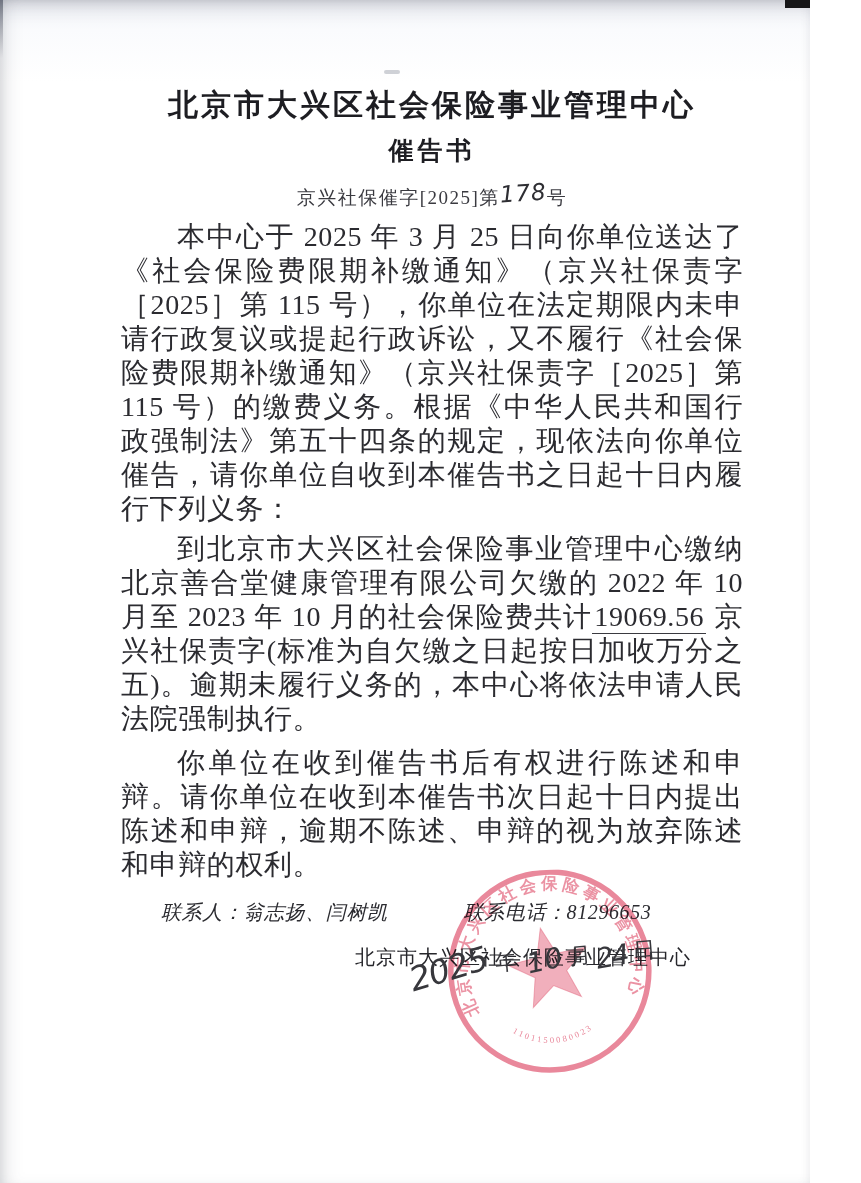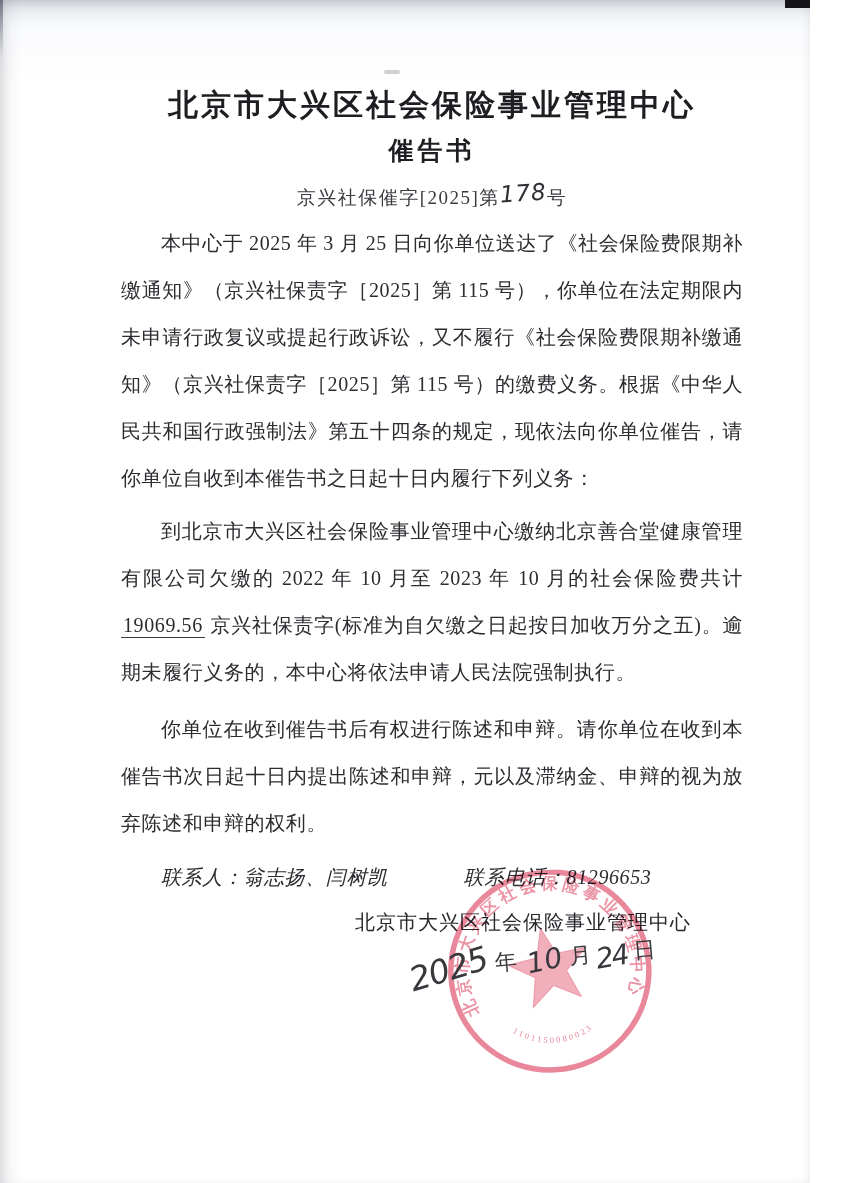--- a/index.html
+++ b/index.html
@@ -60,21 +60,21 @@
     font-family: "DejaVu Sans", sans-serif;
     font-style: italic; font-size: 23px;
     transform: rotate(-4deg) translateY(-3px);
     letter-spacing: 1px; color: #2e2e33;
   }
   .recipient {
     margin-top: 22px;
     font-size: 20px; line-height: 40px; letter-spacing: .5px;
   }
   .para {
-    font-size: 20px; line-height: 47px; letter-spacing: .6px;
+    font-size: 28px; line-height: 34px; letter-spacing: .6px;
     text-align: justify; text-indent: 2em;
   }
   .para-1 { margin-top: 8px; }
   .para-2 { margin-top: 6px; }
   .para-3 { margin-top: 10px; }
   .amount-underlined {
     border-bottom: 1.6px solid #3a3a40;
     padding: 0 2px 1px 2px;
   }
   .contact-line, .address-line {
@@ -131,21 +131,21 @@
     <div class="title-1">北京市大兴区社会保险事业管理中心</div>
     <div class="title-2">催告书</div>
 
     <div class="doc-no"><span>京兴社保催字[2025]第</span><span class="handwritten-no">178</span><span>号</span></div>
 
 
     <p class="para para-1">本中心于 2025 年 3 月 25 日向你单位送达了《社会保险费限期补缴通知》（京兴社保责字［2025］第 115 号），你单位在法定期限内未申请行政复议或提起行政诉讼，又不履行《社会保险费限期补缴通知》（京兴社保责字［2025］第 115 号）的缴费义务。根据《中华人民共和国行政强制法》第五十四条的规定，现依法向你单位催告，请你单位自收到本催告书之日起十日内履行下列义务：</p>
 
     <p class="para para-2"><span>到北京市大兴区社会保险事业管理中心缴纳北京善合堂健康管理有限公司欠缴的 2022 年 10 月至 2023 年 10 月的社会保险费共计</span><span class="amount-underlined">19069.56</span><span> 京兴社保责字(标准为自欠缴之日起按日加收万分之五)。逾期未履行义务的，本中心将依法申请人民法院强制执行。</span></p>
 
-    <p class="para para-3">你单位在收到催告书后有权进行陈述和申辩。请你单位在收到本催告书次日起十日内提出陈述和申辩，元以及滞纳金、申辩的视为放弃陈述和申辩的权利。</p>
+    <p class="para para-3">你单位在收到催告书后有权进行陈述和申辩。请你单位在收到本催告书次日起十日内提出陈述和申辩，逾期不陈述、申辩的视为放弃陈述和申辩的权利。</p>
 
     <div class="contact-line"><span>联系人：</span><span>翁志扬、闫树凯</span><span class="phone-group">联系电话：</span><span>81296653</span></div>
 
 
     <div class="issuer-line">北京市大兴区社会保险事业管理中心</div>
 
   </div>
 
   <div class="hand-date"><span class="hd-year">2025</span><span class="hd-cn">年</span><span class="hd-month">10</span><span class="hd-cn">月</span><span class="hd-day">24</span><span class="hd-cn">日</span></div>
 

